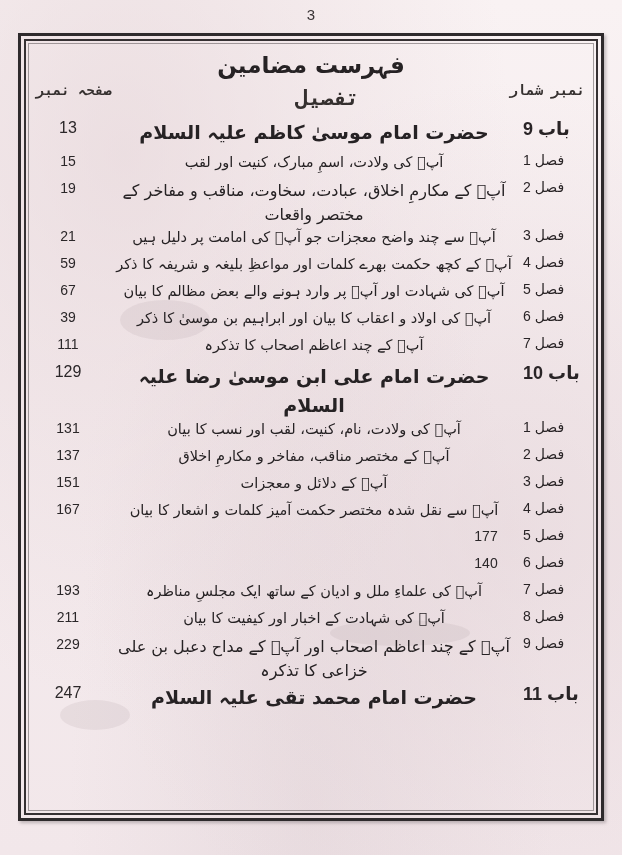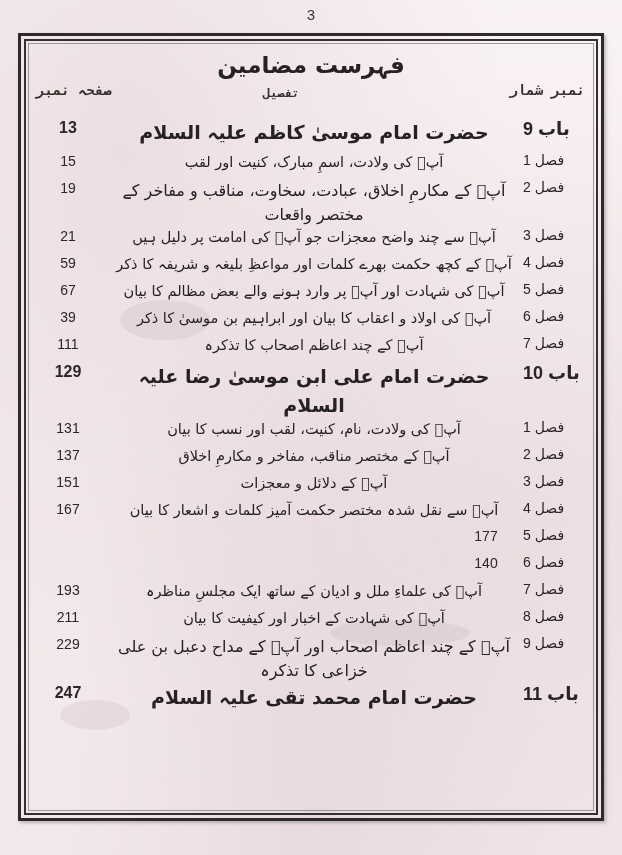--- a/index.html
+++ b/index.html
@@ -96,21 +96,21 @@
     letter-spacing: 0;
   }
   .col-head {
     position: absolute;
     font-family: Liberation Mono, monospace;
     font-size: 14px;
     color: #35302f;
     font-weight: 600;
   }
   .col-head.page-no  { top: 36px; left: 5px; }
-  .col-head.detail   { top: 40px; left: 232px; width: 96px; text-align: left; font-size: 12px;}
+  .col-head.detail   { top: 40px; left: 232px; width: 96px; text-align: right; font-size: 21px;}
   .col-head.serial   { top: 36px; right: 6px; }
 
   
   .rows {
     position: absolute;
     top: 72px;
     left: 0;
     width: 560px;
   }
   .row {
@@ -163,21 +163,21 @@
   .cell-page {
     width: 74px;
     flex: 0 0 74px;
     text-align: center;
     font-family: "Liberation Sans", sans-serif;
     font-size: 14px;
     color: #2b2729;
     direction: ltr;
     padding-top: 1px;
   }
-  .row.chapter .cell-page { font-size: 16px; font-weight: bold; }
+  .row.chapter .cell-page { font-size: 16px; }
 
   
   .smudge {
     position: absolute;
     border-radius: 50%;
     background: rgba(180,160,168,0.18);
     pointer-events: none;
   }
 </style>
 </head>

